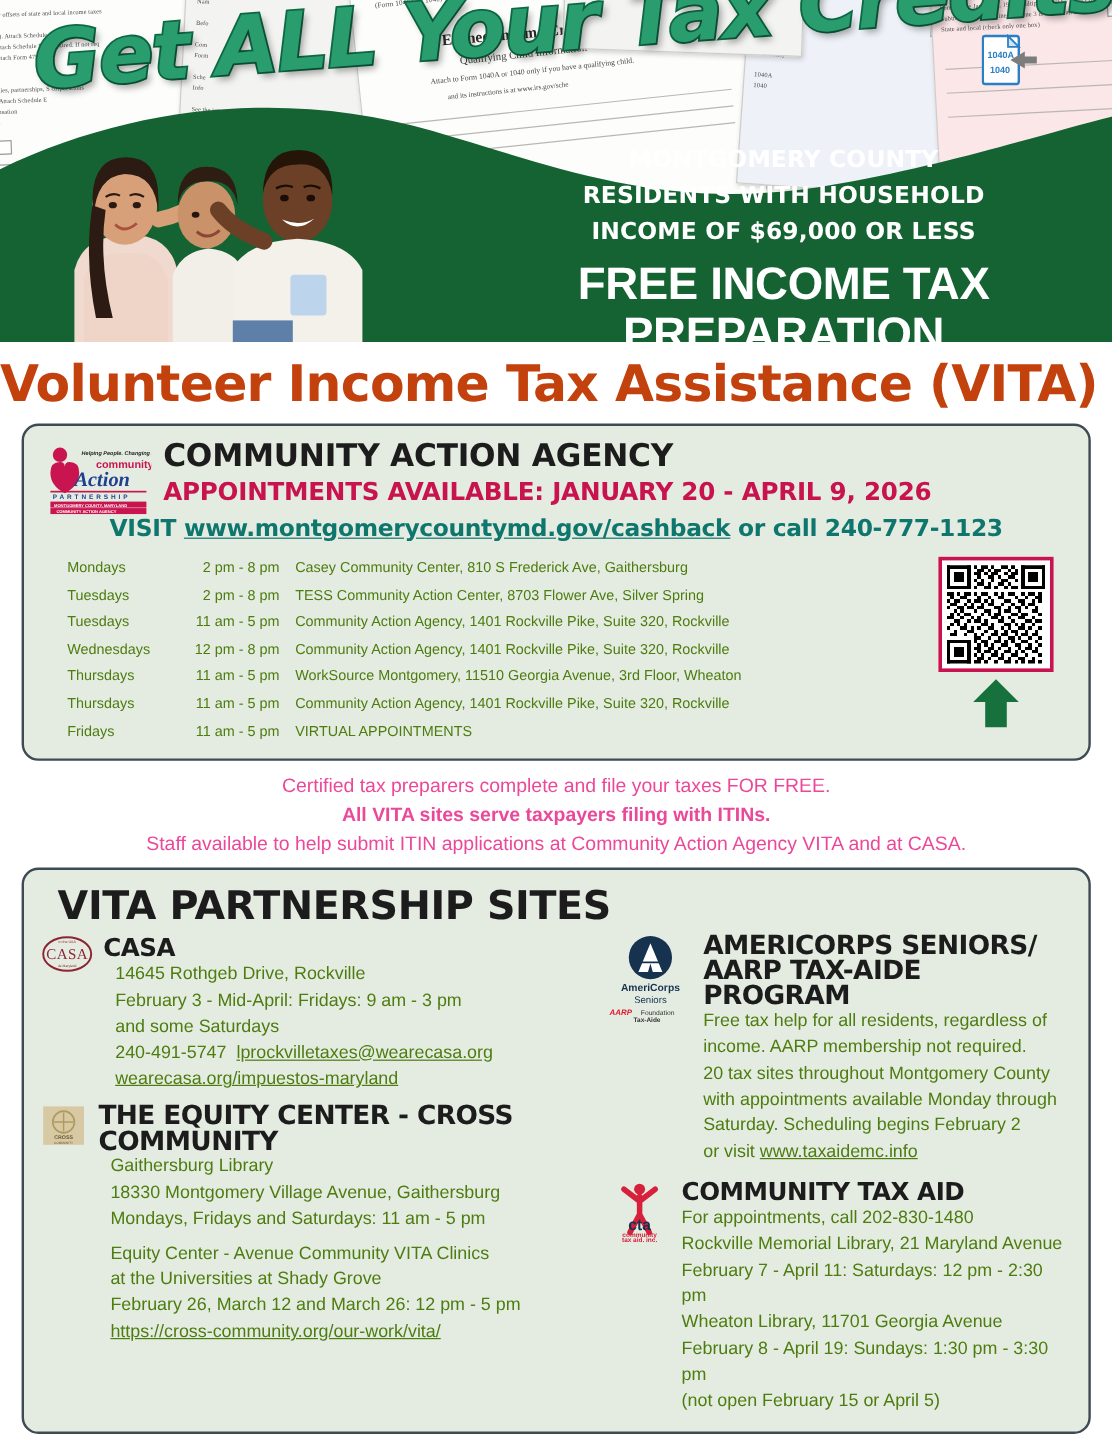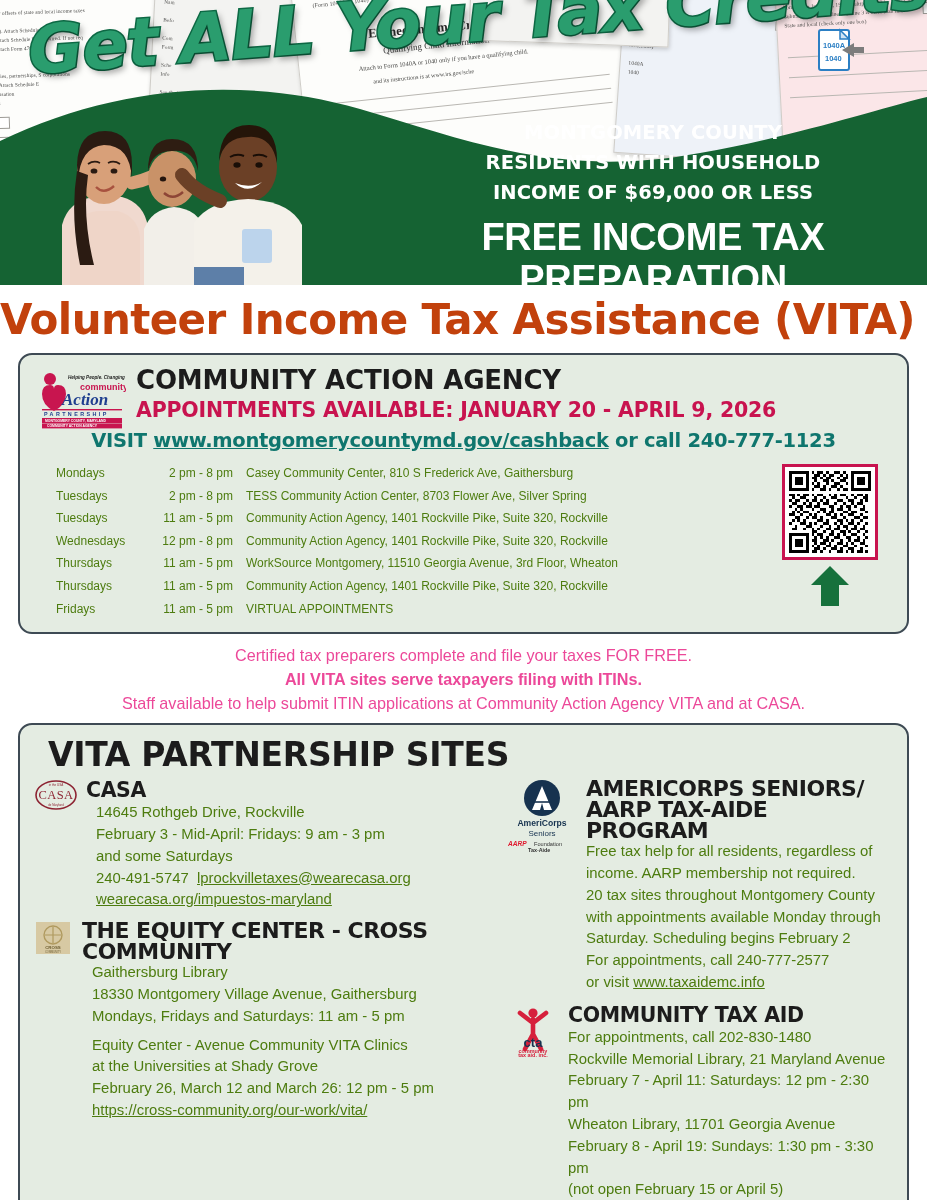--- a/index.html
+++ b/index.html
@@ -752,21 +752,20 @@
           <text x="22" y="74" font-family="Liberation Sans, sans-serif" font-size="5.4" fill="#333" font-weight="bold">Tax-Aide</text>
         </svg>
         <div class="org-body">
           <div class="org-name sm">AMERICORPS SENIORS/</div>
           <div class="org-name sm">AARP TAX-AIDE PROGRAM</div>
           <div class="org-line">Free tax help for all residents, regardless of</div>
           <div class="org-line">income. AARP membership not required.</div>
           <div class="org-line">20 tax sites throughout Montgomery County</div>
           <div class="org-line">with appointments available Monday through</div>
           <div class="org-line">Saturday. Scheduling begins February 2</div>
-          <div class="org-line">For appointments, call 240-777-2577</div>
           <div class="org-line">
             <span>or visit </span><u>www.taxaidemc.info</u>
           </div>
         </div>
       </div>
 
       <div class="gap"></div>
 
       <div class="org">
         <svg class="org-logo" width="54" height="54" viewBox="0 0 54 54">

